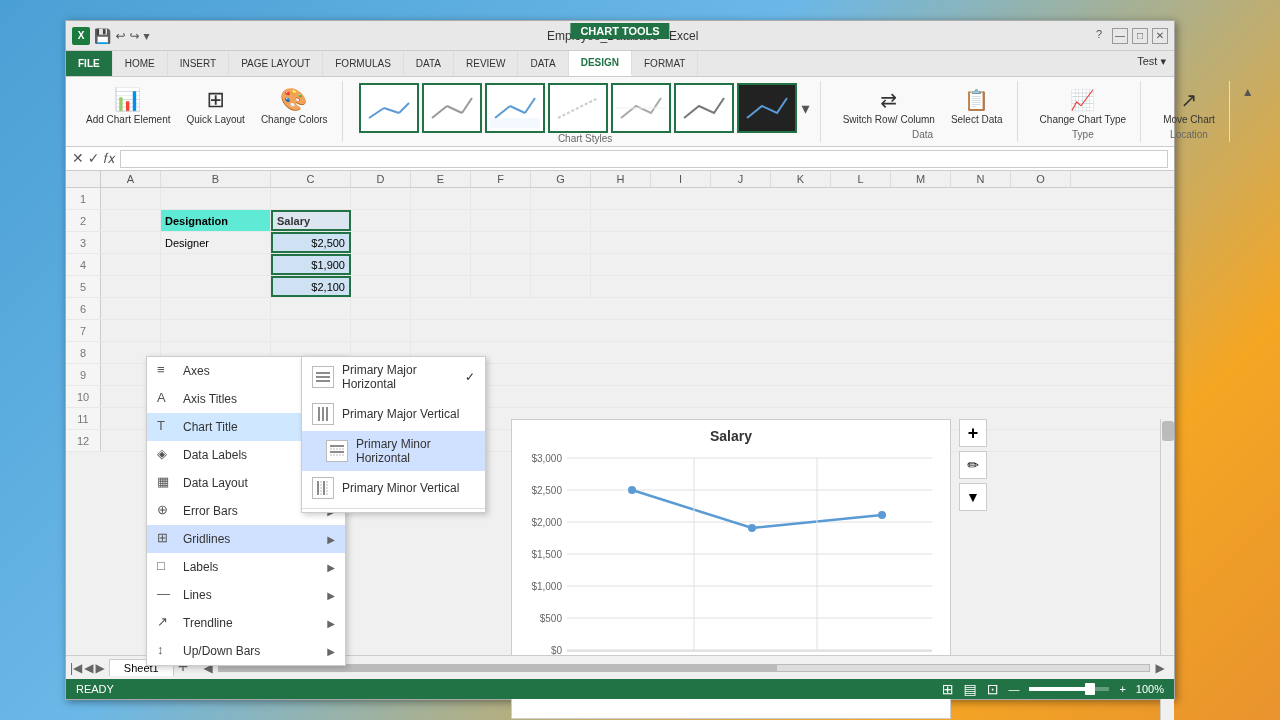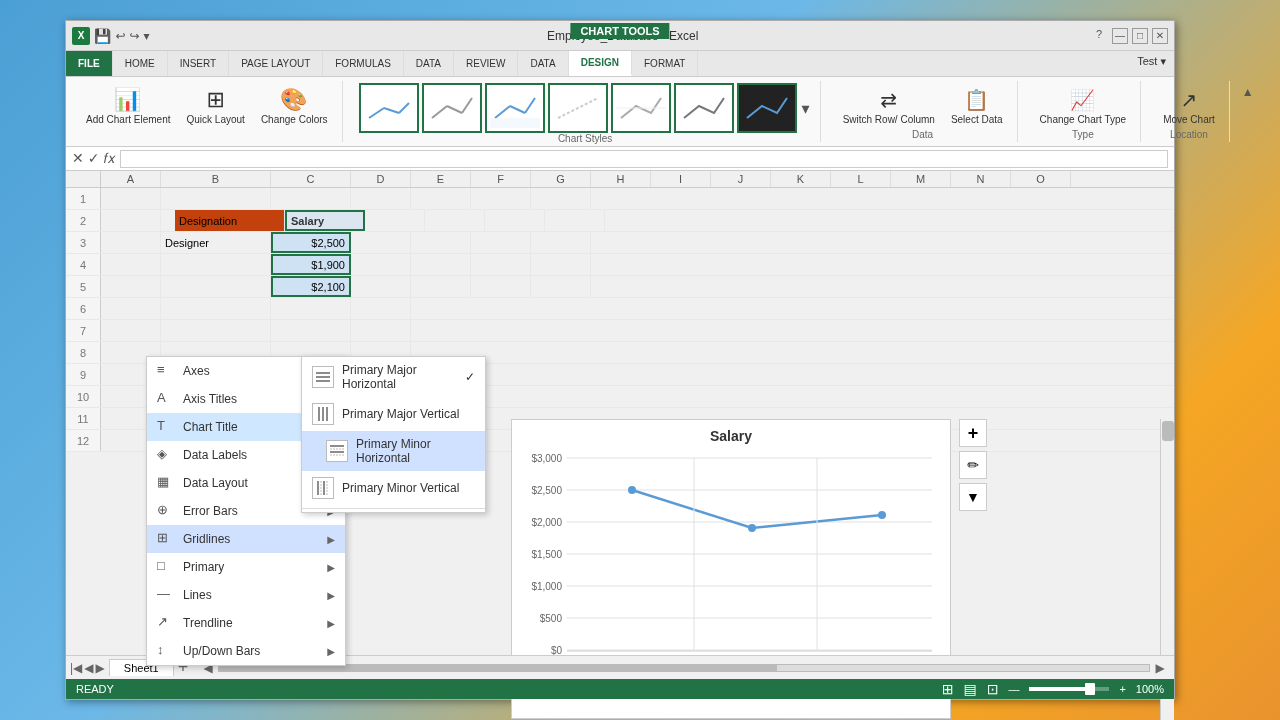--- a/index.html
+++ b/index.html
@@ -203,21 +203,21 @@
     }
     .cell {
       width: 60px; min-width: 60px;
       border-right: 1px solid #e8e8e8;
       padding: 2px 4px;
       font-size: 11px;
       display: flex; align-items: center;
     }
     .cell.wide { width: 110px; min-width: 110px; }
     .cell.medium { width: 80px; min-width: 80px; }
-    .cell.header-cell { background: #c2410c; font-weight: normal; margin-left: 14px; }
+    .cell.header-cell { background: #5eead4; font-weight: bold; }
     .cell.salary-header { background: #dce6f1; font-weight: bold; color: #333; border: 2px solid #217346; }
     .cell.selected { background: #cfe2f3; border: 2px solid #217346; }
     .cell.salary-val { text-align: right; justify-content: flex-end; }
 
     
     .chart-container {
       position: absolute;
       top: 248px;
       left: 445px;
       width: 440px;
@@ -709,21 +709,21 @@
         <span>Error Bars</span>
         <span class="dropdown-arrow">▶</span>
       </div>
       <div class="dropdown-item" style="background:#d0e0ff;">
         <span class="dropdown-item-icon">⊞</span>
         <span>Gridlines</span>
         <span class="dropdown-arrow">▶</span>
       </div>
       <div class="dropdown-item">
         <span class="dropdown-item-icon">□</span>
-        <span>Primary</span>
+        <span>Labels</span>
         <span class="dropdown-arrow">▶</span>
       </div>
       <div class="dropdown-item">
         <span class="dropdown-item-icon">—</span>
         <span>Lines</span>
         <span class="dropdown-arrow">▶</span>
       </div>
       <div class="dropdown-item">
         <span class="dropdown-item-icon">↗</span>
         <span>Trendline</span>

